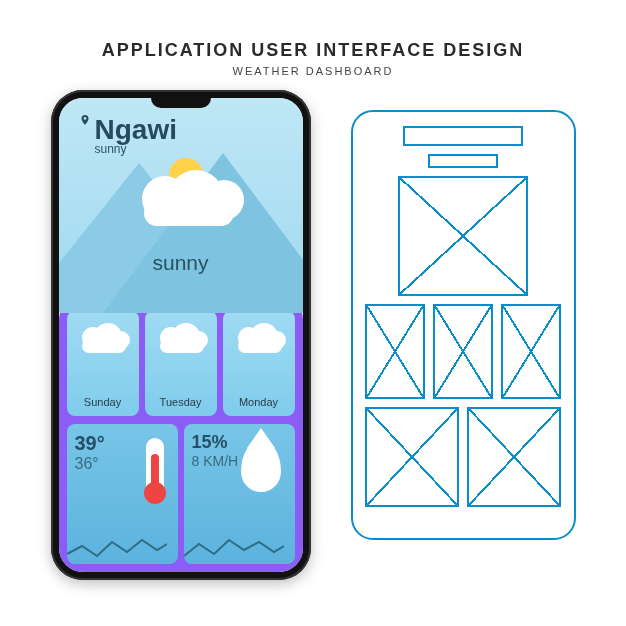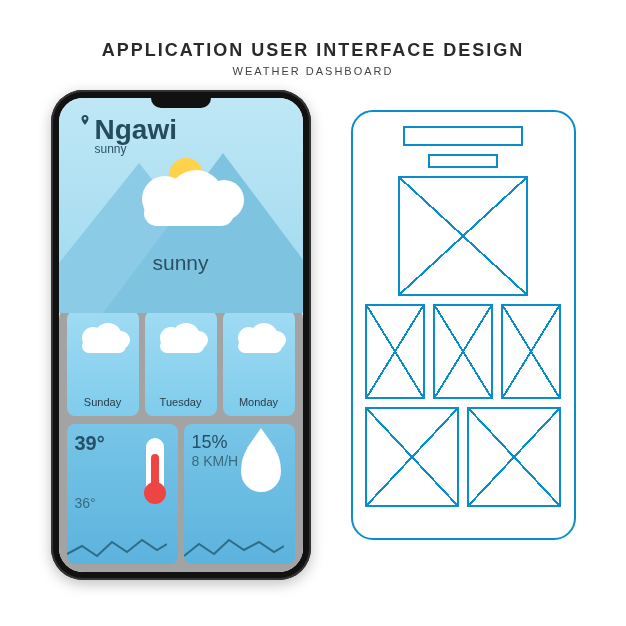--- a/index.html
+++ b/index.html
@@ -91,21 +91,21 @@
   }
   .big-cloud .c { position:absolute; background:#fff; border-radius:50%; }
   .big-cloud .c1 { width:46px; height:46px; left:8px; top:6px; }
   .big-cloud .c2 { width:56px; height:56px; left:34px; top:0; }
   .big-cloud .c3 { width:40px; height:40px; left:70px; top:10px; }
   .big-cloud .base { position:absolute; background:#fff; width:90px; height:26px; left:10px; top:30px; border-radius:20px; }
   .condition { position:absolute; top:153px; width:100%; text-align:center; font-size:21px; color:#2a5062; }
 
   
   .panel {
-    flex:1; background:#a3a3a3;
+    flex:1; background:#8b5cf6;
     border-radius:18px 18px 0 0;
     margin-top:-12px;
     padding:10px 8px 8px;
     display:flex; flex-direction:column; gap:8px;
   }
   .forecast-row { display:flex; gap:6px; }
   .day-card {
     flex:1; height:105px;
     background:linear-gradient(#a0dbf3,#7fccec);
     border-radius:8px;
@@ -121,36 +121,36 @@
   .small-sun{position:absolute;width:16px;height:16px;background:#ffd24a;border-radius:50%;left:26px;top:-2px;z-index:-1}
   .day-label { font-size:11px; color:#2a3d46; }
 
   .stats-row { display:flex; gap:6px; flex:1; }
   .stat-card {
     flex:1; border-radius:8px; position:relative; overflow:hidden;
     background:linear-gradient(#78c5e7,#5cb3de);
     padding:8px;
   }
   .temp-hi { font-size:20px; font-weight:600; color:#255066; }
-  .temp-lo { font-size:14px; color:#3a6a7e;margin-top:40px; }
+  .temp-lo { font-size:16px; color:#3a6a7e; }
   .thermo {
     position:absolute; right:14px; top:14px;
     width:18px; height:60px;
     background:#fff; border-radius:10px;
     display:flex; flex-direction:column; justify-content:flex-end; align-items:center;
   }
   .thermo::after{
     content:""; width:22px; height:22px; background:#e44; border-radius:50%;
     position:absolute; bottom:-6px; left:-2px;
   }
   .thermo .fill{width:8px;background:#e44;height:40px;border-radius:4px;margin-bottom:4px}
   .chart-line{
     position:absolute; left:0; right:0; bottom:0; height:30px;
   }
-  .humid { font-size:18px; font-weight:400; color:#255066; }
+  .humid { font-size:18px; font-weight:700; color:#255066; }
   .wind { font-size:14px; color:#3a6a7e; }
   .drop {
     position:absolute; right:14px; top:16px;
     width:40px; height:52px;
     background:#fff;
     border-radius:50% 50% 50% 50% / 62% 62% 40% 40%;
     transform:rotate(0deg);
   }
   .drop::before{
     content:""; position:absolute; top:-12px; left:50%;

